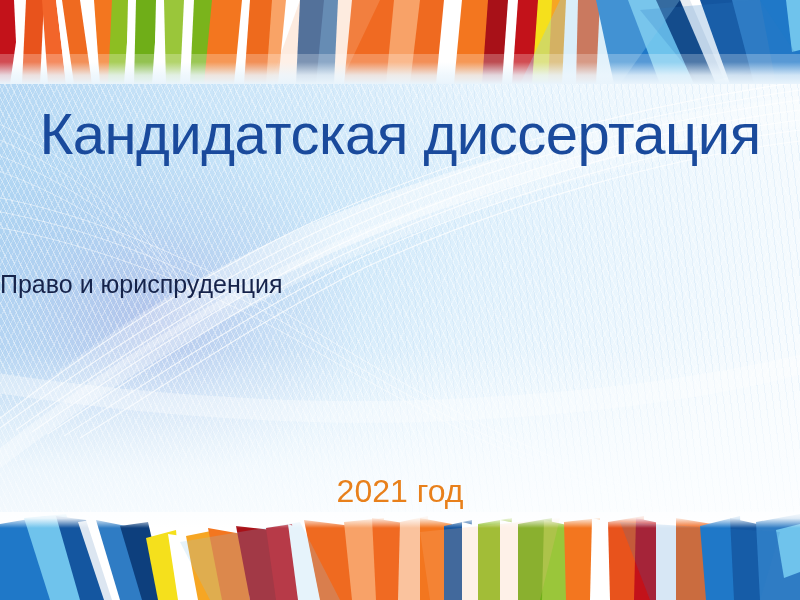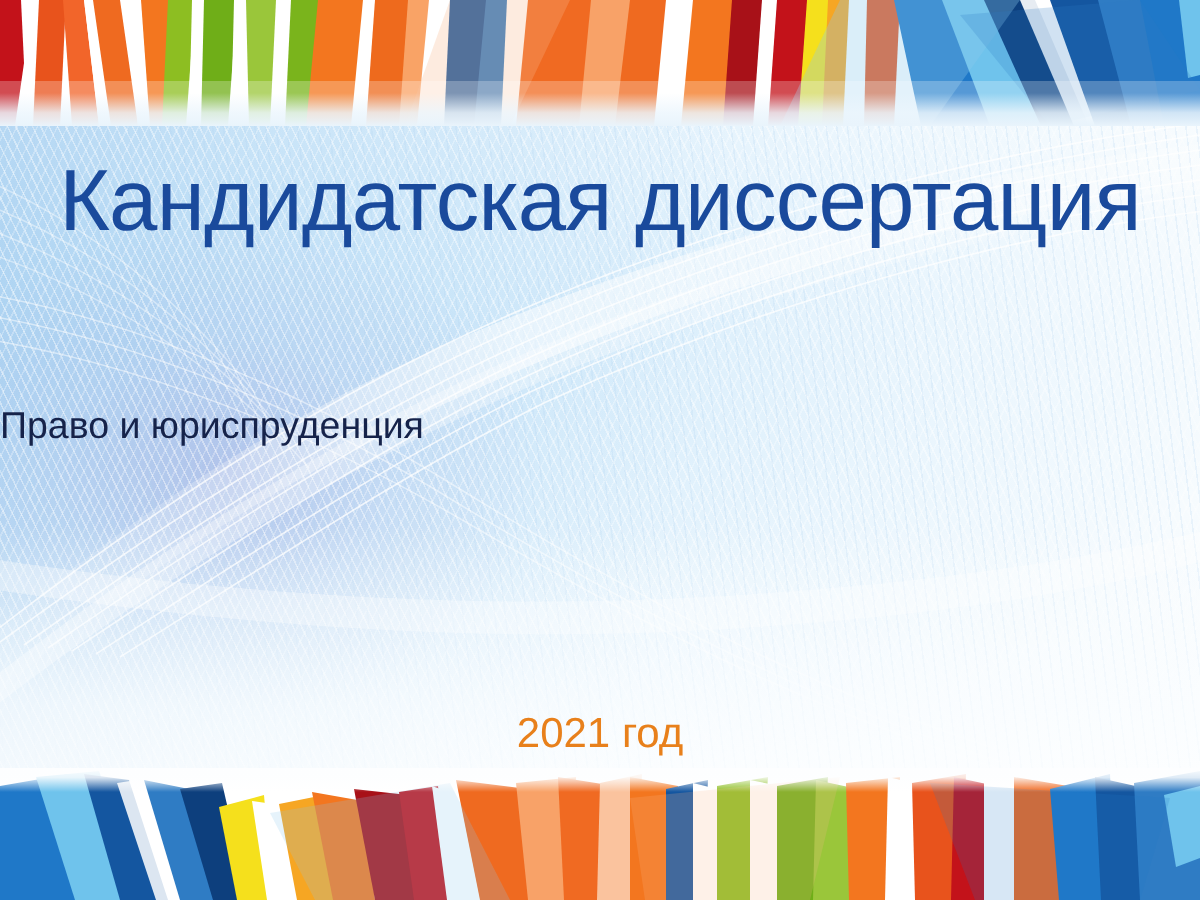--- a/index.html
+++ b/index.html
@@ -91,21 +91,21 @@
   .subtitle{
     position:absolute;left:0;right:0;top:270px;
     text-align:left;
     font-size:25px;
     font-weight:400;
     color:#16234a;
   }
   .year{
     position:absolute;left:0;right:0;top:473px;
     text-align:center;
-    font-size:28px;
+    font-size:32px;
     font-weight:400;
     color:#e8801b;
   }
 </style>
 </head>
 <body>
 
 <div class="slide">
 
   <div class="bg-base"></div>

